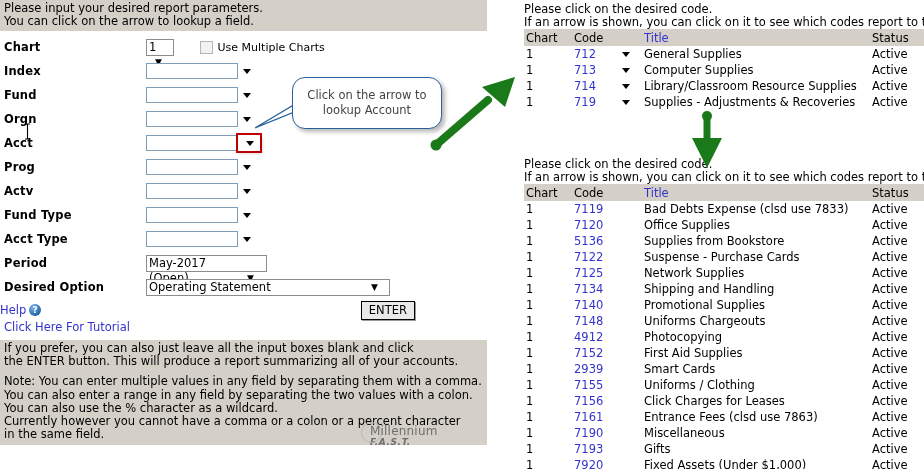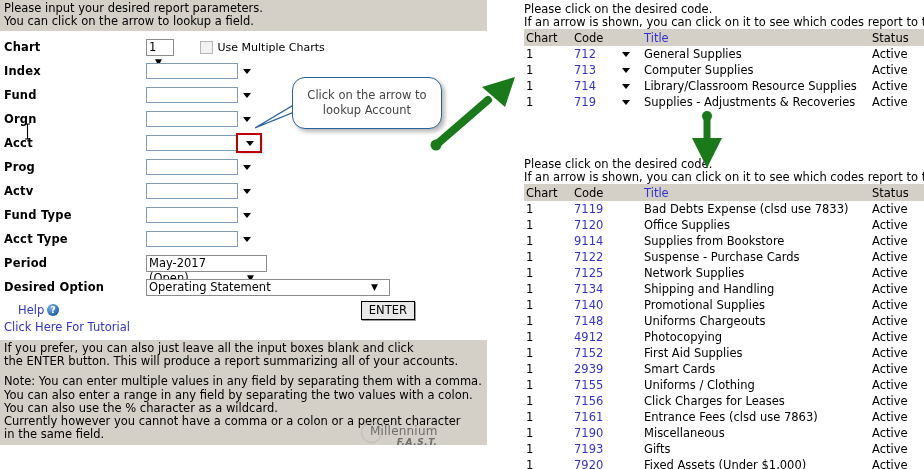--- a/index.html
+++ b/index.html
@@ -93,21 +93,21 @@
   .cbx{
     display:inline-block;vertical-align:middle;
     width:11px;height:11px;
     border:1px solid #b5b5b5;
     background:#f2f2f2;
     margin-left:22px;margin-right:5px;
   }
   .cbx-label{font-size:11px;vertical-align:middle;}
 
   .help-row{
-    position:relative;height:17px;margin-top:4px;padding-left:18px;
+    position:relative;height:17px;margin-top:4px;padding-left:0;
   }
   .lnk{color:#3333cc;font-size:11.5px;}
   .q-icon{
     display:inline-block;width:12px;height:12px;border-radius:50%;
     background:radial-gradient(circle at 35% 30%,#7fb4e8,#1a5fa8 75%);
     color:#fff;font-size:9px;font-weight:bold;line-height:12px;
     text-align:center;vertical-align:middle;margin-left:3px;
     position:relative;top:-1px;
   }
   .tut-row{padding-left:4px;height:16px;}
@@ -125,21 +125,21 @@
     margin-top:4px;
     padding:2px 4px 4px 4px;
     line-height:13.2px;
     font-size:11.5px;
   }
   .note div{white-space:nowrap;}
   .note .gap{height:7px;}
 
   .logo{
     position:absolute;left:370px;top:424px;
-    text-align:right;color:#6e6e6e;
+    text-align:left;color:#6e6e6e;
   }
   .logo .m{font-size:12px;letter-spacing:.2px;position:relative;z-index:2;}
   .logo .f{font-size:9px;font-weight:bold;font-style:italic;letter-spacing:.6px;margin-top:-1px;}
   .logo .ring{
     position:absolute;left:-9px;top:-2px;width:19px;height:19px;
     border:1px solid #b9b9b9;border-radius:50%;z-index:1;
   }
 
   
   .callout{
@@ -428,21 +428,21 @@
             </tr>
             <tr>
               <td>1</td>
               <td><span class="code-link">7120</span></td>
               <td></td>
               <td>Office Supplies</td>
               <td>Active</td>
             </tr>
             <tr>
               <td>1</td>
-              <td><span class="code-link">9114</span></td>
+              <td><span class="code-link">5136</span></td>
               <td></td>
               <td>Supplies from Bookstore</td>
               <td>Active</td>
             </tr>
             <tr>
               <td>1</td>
               <td><span class="code-link">7122</span></td>
               <td></td>
               <td>Suspense - Purchase Cards</td>
               <td>Active</td>

